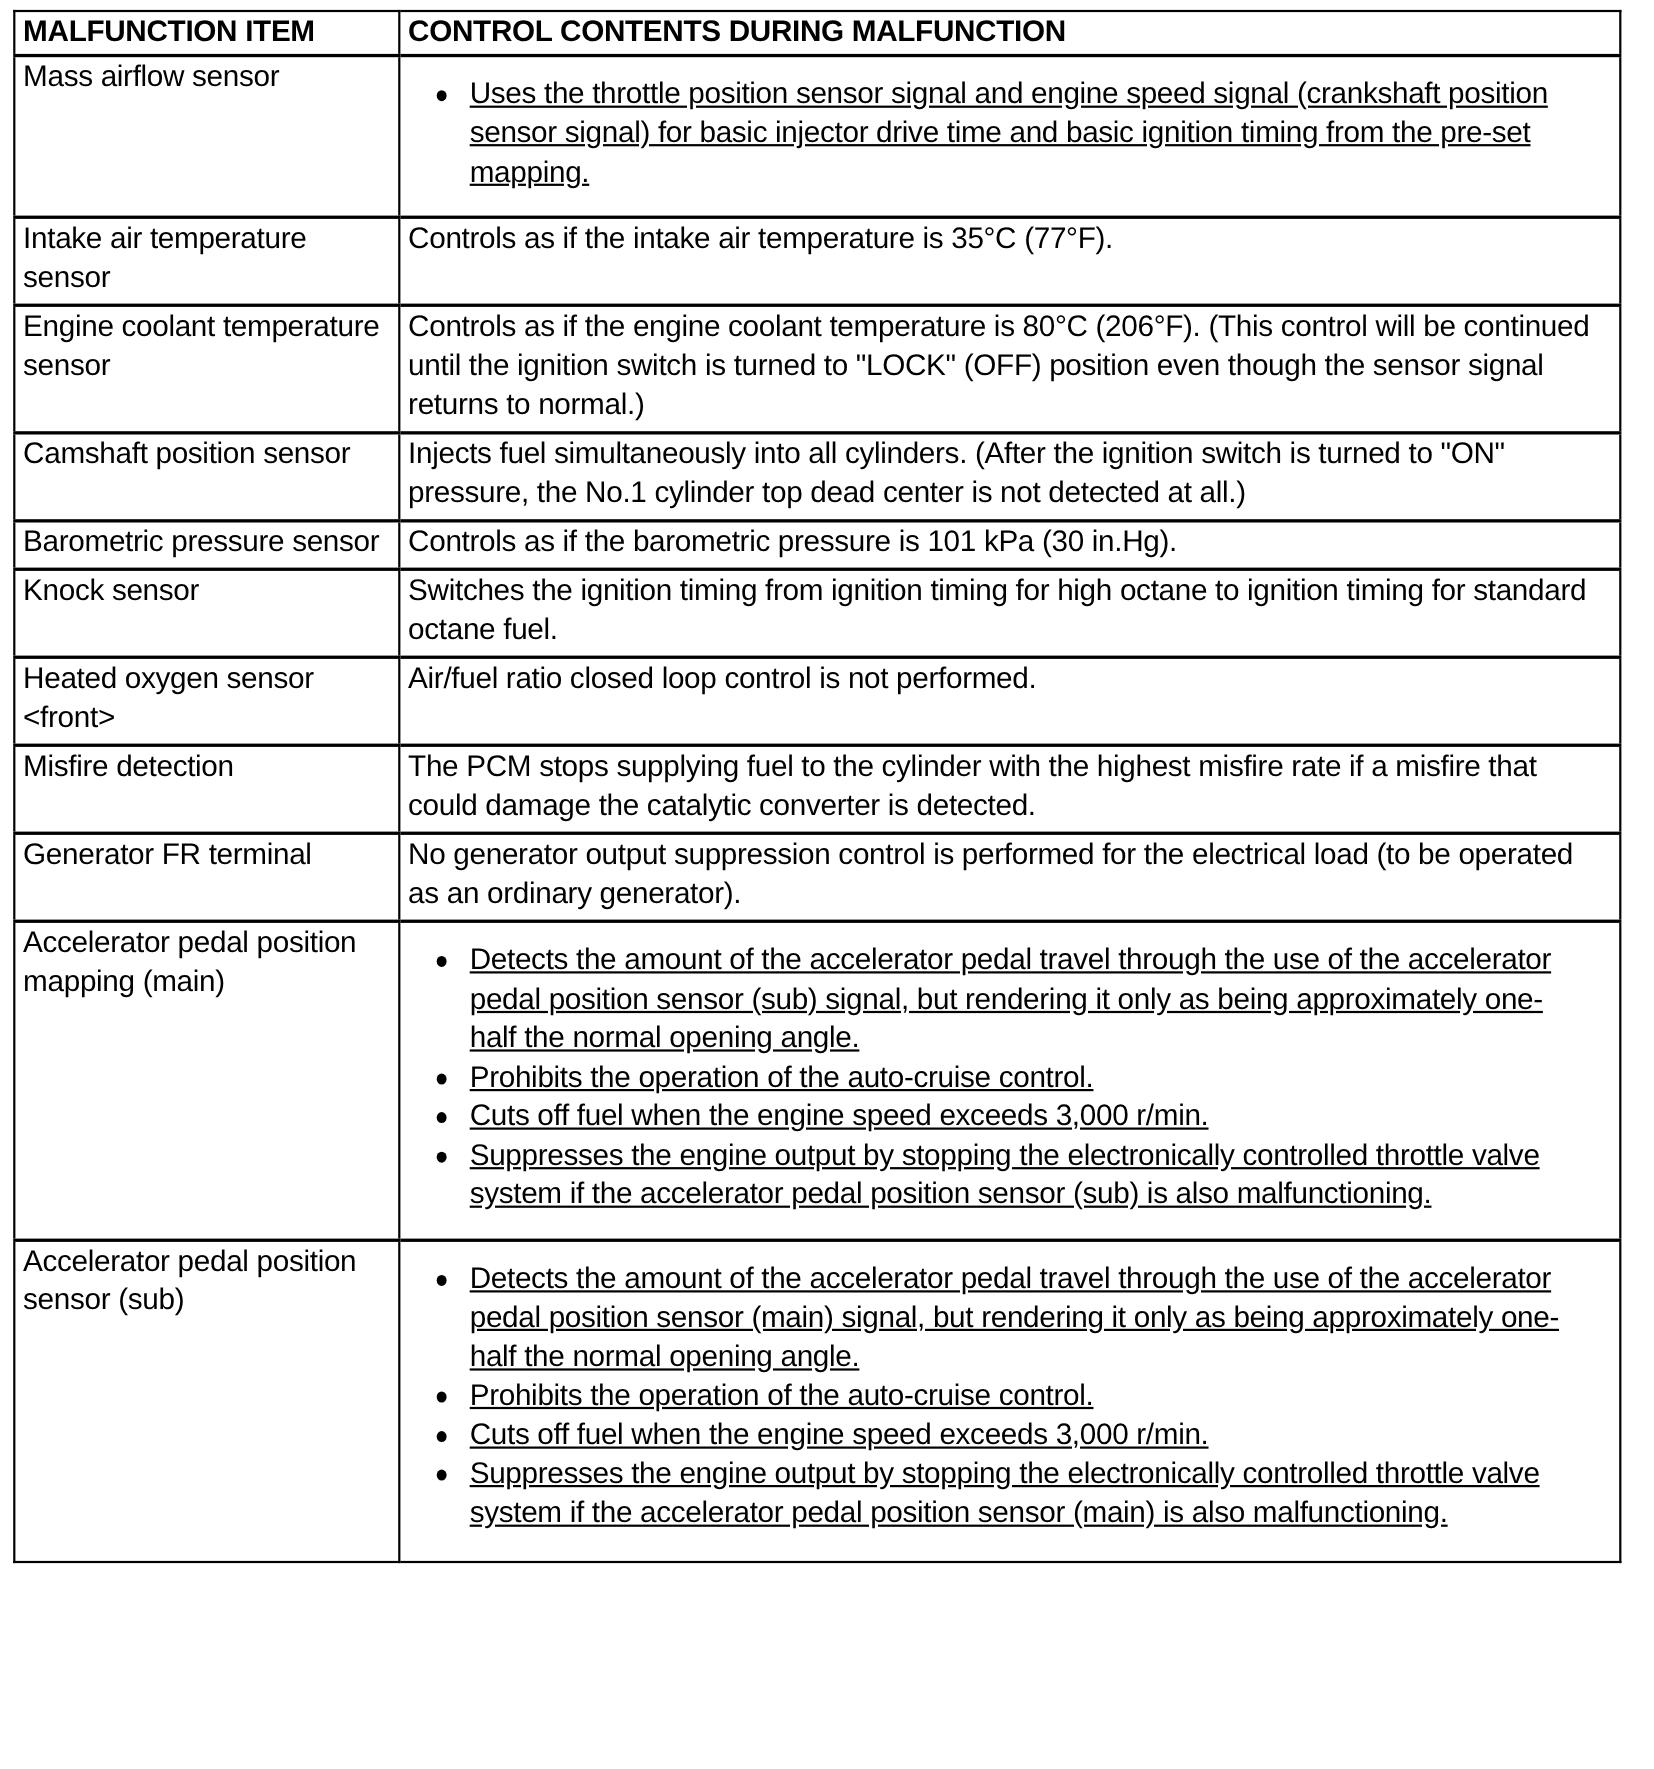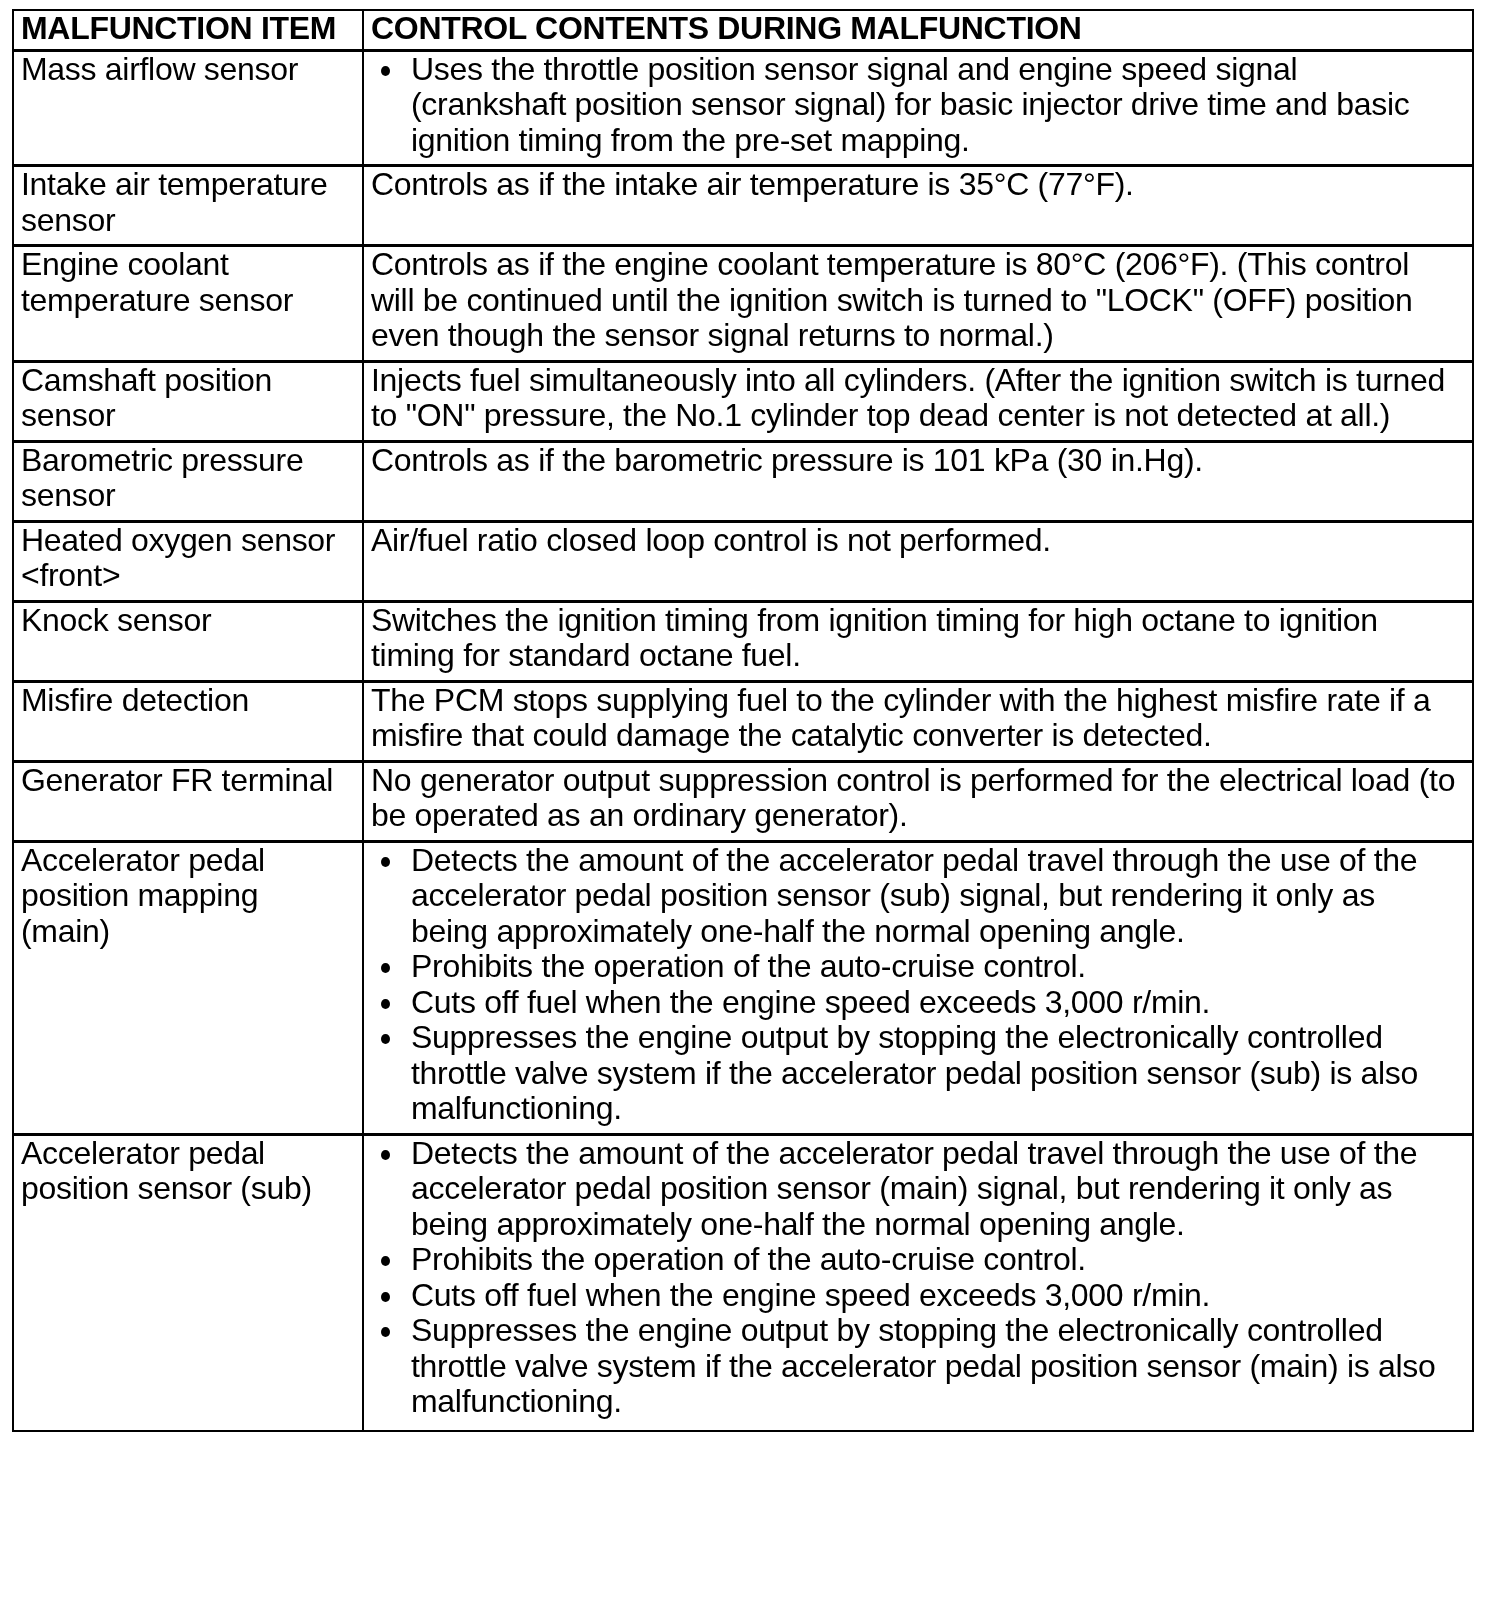--- a/index.html
+++ b/index.html
@@ -18,39 +18,40 @@
     position: absolute;
     left: 12px;
     top: 9px;
     width: 1462px;
     border-collapse: collapse;
     table-layout: fixed;
   }
   .table td, .table th {
     border: 2px solid #000;
     vertical-align: top;
-    font-size: 32px;
+    font-size: 27px;
     line-height: 35.5px;
     padding: 0 14px 6px 7px;
     text-align: left;
     font-weight: normal;
     letter-spacing: -0.3px;
   }
   .table th {
     font-weight: bold;
     padding-top: 0;
     padding-bottom: 2px;
     border-bottom-width: 3px;
   }
   .col1 { width: 350px; }
   .table tr.row td { border-top-width: 3px; }
   ul.bullets {
     list-style: none;
-    margin: 0;
+    margin: 16px;
     padding: 0;
+    text-decoration: underline;
   }
   ul.bullets li {
     position: relative;
     padding-left: 40px;
   }
   ul.bullets li .bullet {
     position: absolute;
     left: 10px;
     top: 14px;
     width: 9px;
@@ -99,27 +100,27 @@
       <td>Camshaft position sensor</td>
       <td>Injects fuel simultaneously into all cylinders. (After the ignition switch is turned to "ON" pressure, the No.1 cylinder top dead center is not detected at all.)</td>
     </tr>
 
     <tr class="row">
       <td>Barometric pressure sensor</td>
       <td>Controls as if the barometric pressure is 101 kPa (30 in.Hg).</td>
     </tr>
 
     <tr class="row">
-      <td>Heated oxygen sensor &lt;front&gt;</td>
-      <td>Air/fuel ratio closed loop control is not performed.</td>
+      <td>Knock sensor</td>
+      <td>Switches the ignition timing from ignition timing for high octane to ignition timing for standard octane fuel.</td>
     </tr>
 
     <tr class="row">
-      <td>Knock sensor</td>
-      <td>Switches the ignition timing from ignition timing for high octane to ignition timing for standard octane fuel.</td>
+      <td>Heated oxygen sensor &lt;front&gt;</td>
+      <td>Air/fuel ratio closed loop control is not performed.</td>
     </tr>
 
 
     <tr class="row">
       <td>Misfire detection</td>
       <td>The PCM stops supplying fuel to the cylinder with the highest misfire rate if a misfire that could damage the catalytic converter is detected.</td>
     </tr>
 
     <tr class="row">
       <td>Generator FR terminal</td>

